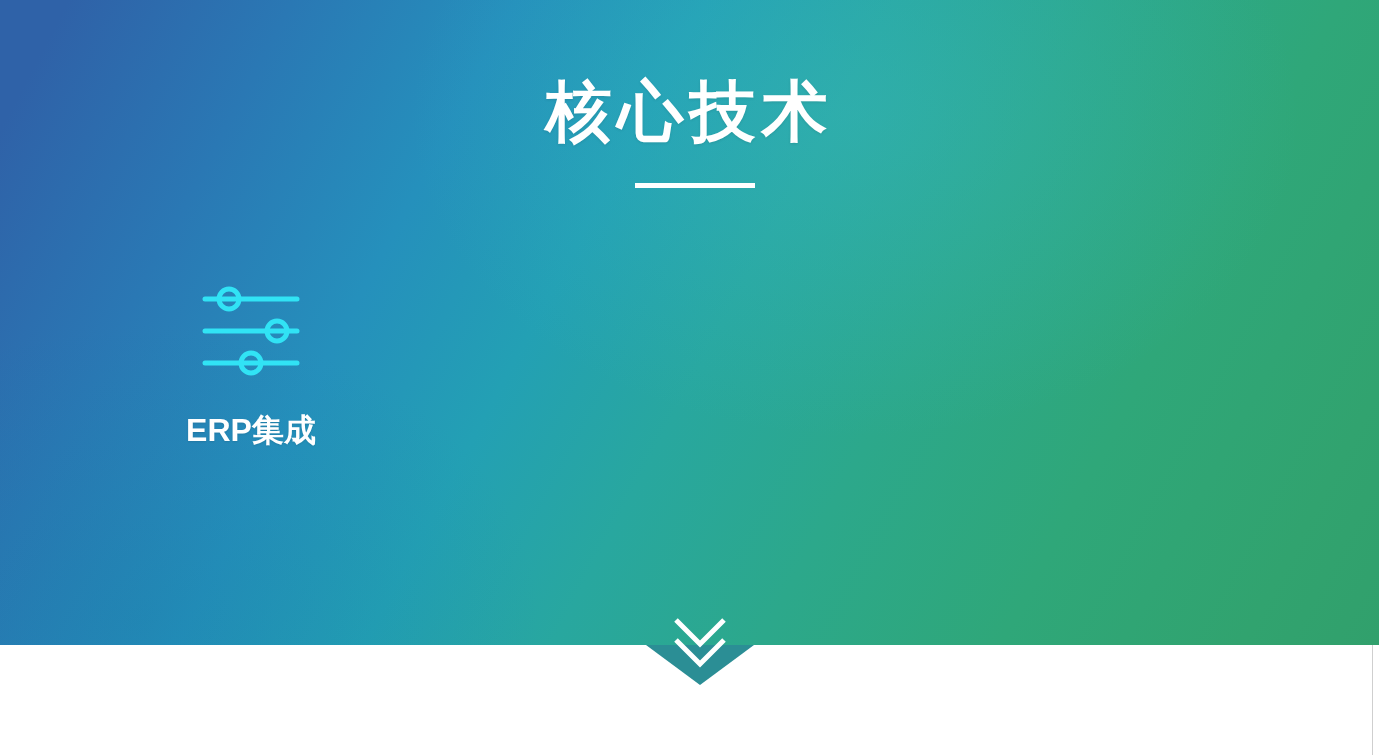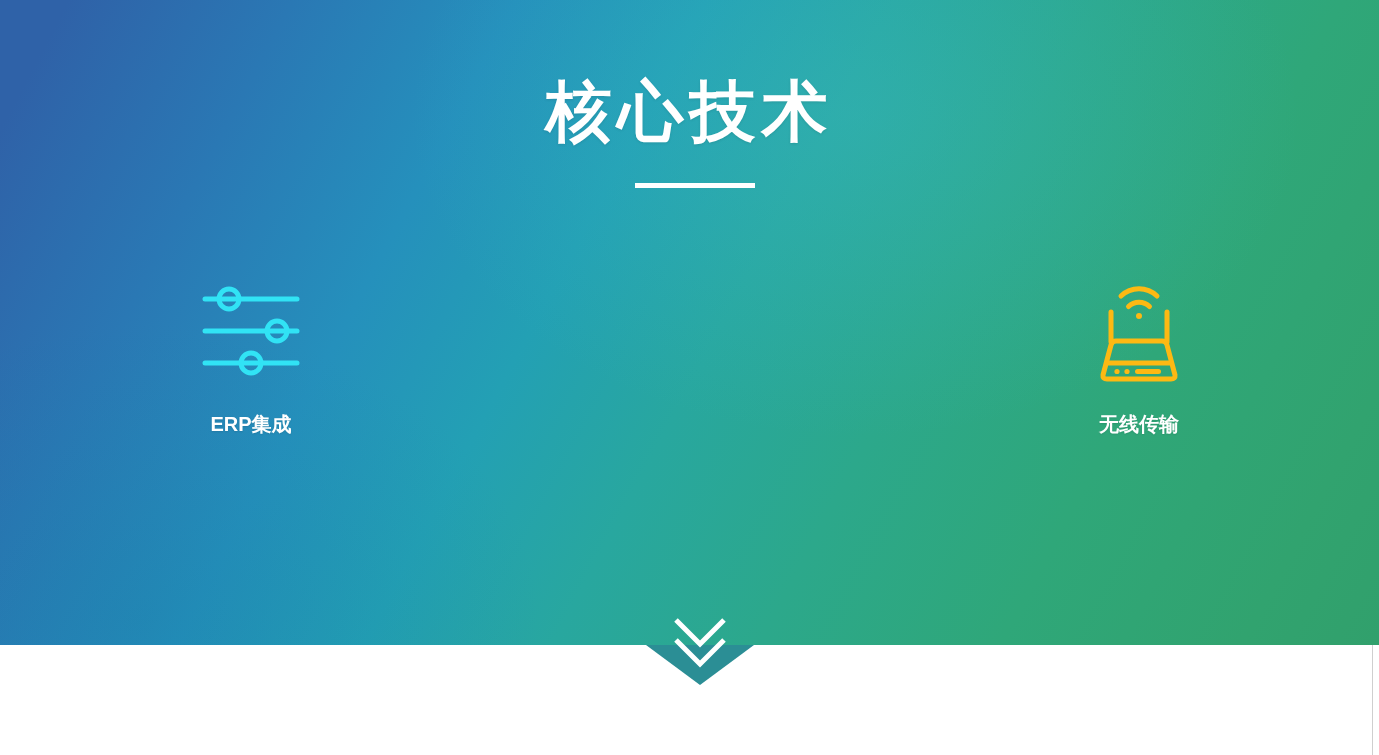--- a/index.html
+++ b/index.html
@@ -96,21 +96,21 @@
   }
   .feature-icon {
     height: 106px;
     display: flex;
     align-items: center;
     justify-content: center;
   }
   .feature-label {
     margin-top: 30px;
     color: #ffffff;
-    font-size: 20px;
+    font-size: 32px;
     font-weight: bold;
     line-height: 1;
     white-space: nowrap;
     text-shadow: 0 1px 2px rgba(0,0,0,0.10);
   }
   
   .down-arrow {
     position: absolute;
     left: 646px;
     top: 645px;
@@ -164,46 +164,20 @@
               <g stroke="#31e3f5" stroke-width="5" fill="none">
                 <circle cx="30" cy="16" r="10"></circle>
                 <circle cx="78" cy="48" r="10"></circle>
                 <circle cx="52" cy="80" r="10"></circle>
               </g>
             </svg>
           </div>
           <div class="feature-label">ERP集成</div>
         </div>
 
-        <div class="feature">
-          <div class="feature-icon">
-            <svg width="100" height="104" viewBox="0 0 100 104" fill="none" aria-hidden="true">
-              <g stroke="#fdb913" stroke-width="5" stroke-linecap="round" fill="none">
-
-                <path d="M32 17 A 26 26 0 0 1 68 17"></path>
-                <path d="M39.5 27.5 A 15 15 0 0 1 60.5 27.5"></path>
-
-                <line x1="22" y1="33" x2="22" y2="63"></line>
-                <line x1="78" y1="33" x2="78" y2="63"></line>
-
-                <path d="M14 96 L22 66 Q23 62 27 62 L73 62 Q77 62 78 66 L86 96 Q86.5 100 82 100 L18 100 Q13.5 100 14 96 Z"></path>
-                <line x1="19.5" y1="84" x2="80.5" y2="84"></line>
-              </g>
-              <g fill="#fdb913">
-                <circle cx="28" cy="92.5" r="2.6"></circle>
-                <circle cx="38" cy="92.5" r="2.6"></circle>
-                <rect x="46" y="90" width="26" height="5" rx="2.5"></rect>
-              </g>
-              <g fill="#fdb913">
-                <circle cx="50" cy="37" r="3"></circle>
-              </g>
-            </svg>
-          </div>
-          <div class="feature-label">无线传输</div>
-        </div>
 
 
 
 
       </div>
     </div>
   </div>
 
   <div class="down-arrow"></div>
 

